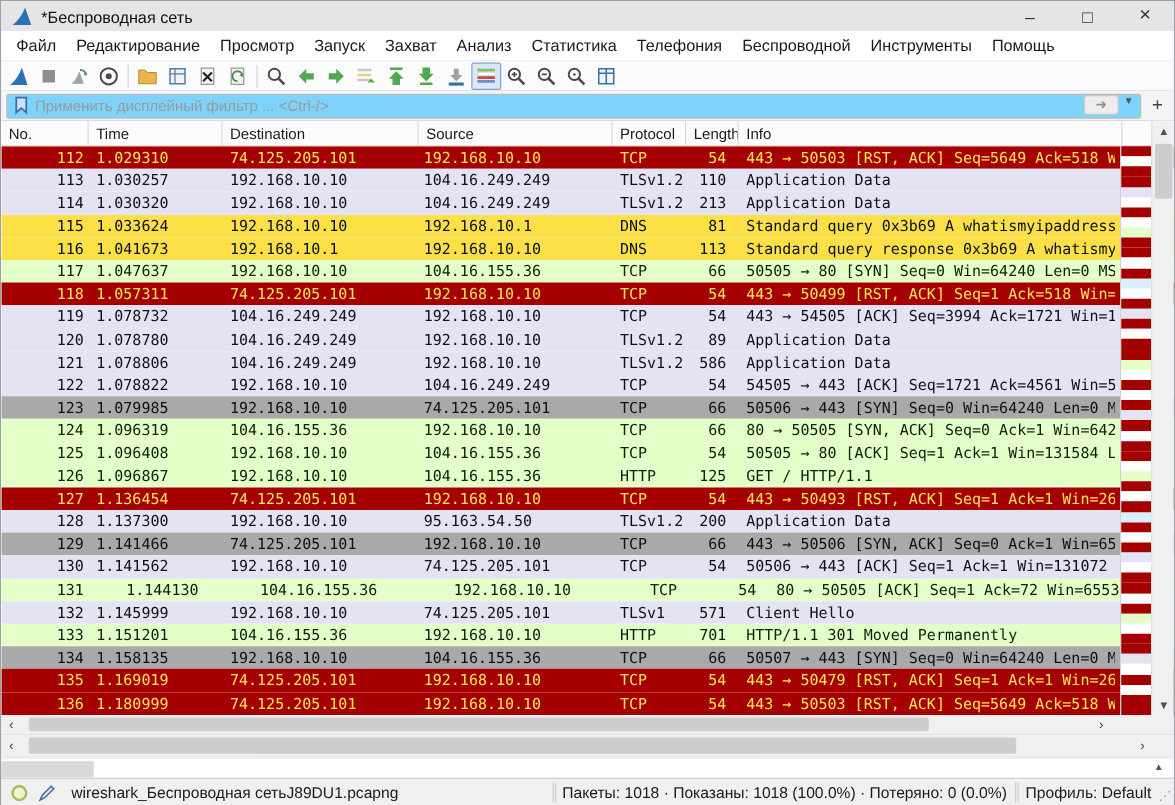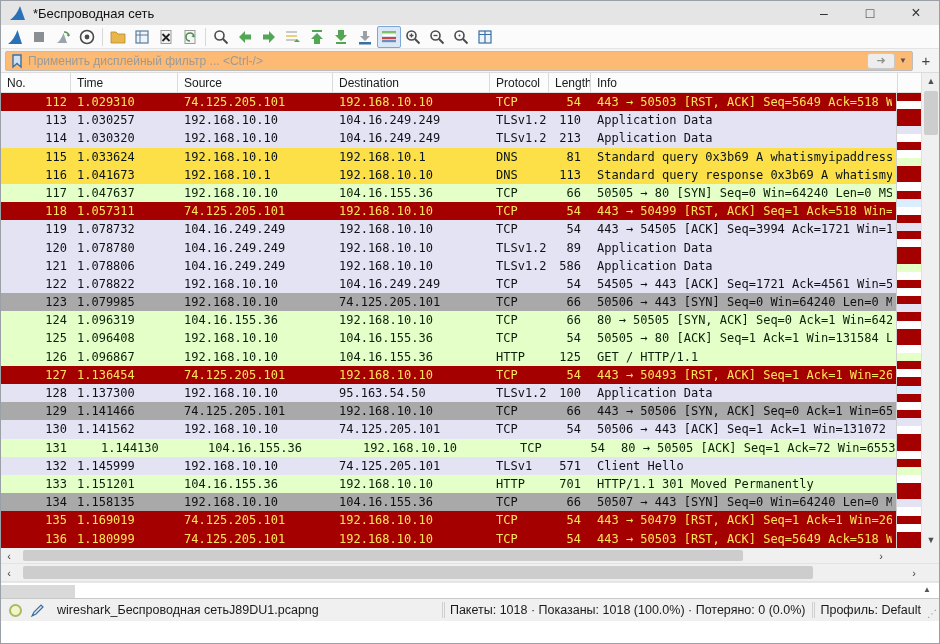--- a/index.html
+++ b/index.html
@@ -25,22 +25,22 @@
   .toolbar { height:24px; flex:0 0 24px; background:#fbfbfb; border-bottom:1px solid #e4e4e4;
              display:flex; align-items:center; padding-left:2px; }
   .tbtn { width:24px; height:22px; display:flex; align-items:center; justify-content:center; }
   .tbtn.pressed { background:#d9e7f7; border:1px solid #7ba7d7; border-radius:2px; }
   .tsep { width:1px; height:18px; background:#d8d8d8; margin:0 3px; }
   .tbtn svg { width:18px; height:18px; }
 
   
   .filterbar { height:24px; flex:0 0 24px; background:#f4f4f4; display:flex; align-items:center;
                padding:0 4px; border-bottom:1px solid #dcdcdc; }
-  .filterbox { flex:1; height:20px; background:#fdba74; border:1px solid #bdbdbd; border-radius:2px;
-               display:flex; align-items:center; }
+  .filterbox { flex:1; height:20px; background:#7dd3fc; border:1px solid #bdbdbd; border-radius:2px;
+               display:flex; }
   .filterbox .bookmark { width:16px; height:16px; margin:0 3px; flex:0 0 16px; }
   .filterbox input { flex:1; border:none; outline:none; font-size:12px; color:#222;
                      font-family:"Liberation Sans", sans-serif; background:transparent; }
   .filterbox input::placeholder { color:#9a9a9a; }
   .applybtn { width:28px; height:16px; border:1px solid #c9c9c9; border-radius:3px; background:#ededed;
               display:flex; align-items:center; justify-content:center; margin-right:2px;
               color:#8f8f8f; font-size:11px; }
   .caretbtn { width:12px; color:#555; font-size:8px; text-align:center; margin-right:3px; }
   .plusbtn { width:18px; text-align:center; font-size:15px; color:#444; margin-left:4px; }
 
@@ -102,20 +102,33 @@
     <svg class="appicon" viewBox="0 0 18 16">
       <path d="M1 15 C5 12 9 7 11 1 L16 15 Z" fill="#2b71b8"></path>
     </svg>
     <span class="title">*Беспроводная сеть</span>
     <span class="spacer"></span>
     <span class="wbtn">–</span>
     <span class="wbtn">□</span>
     <span class="wbtn" style="font-size:16px">×</span>
   </div>
 
+  <div class="menubar" id="menubar">
+      <span class="menuitem">Файл</span>
+      <span class="menuitem">Редактирование</span>
+      <span class="menuitem">Просмотр</span>
+      <span class="menuitem">Запуск</span>
+      <span class="menuitem">Захват</span>
+      <span class="menuitem">Анализ</span>
+      <span class="menuitem">Статистика</span>
+      <span class="menuitem">Телефония</span>
+      <span class="menuitem">Беспроводной</span>
+      <span class="menuitem">Инструменты</span>
+      <span class="menuitem">Помощь</span>
+    </div>
 
   <div class="toolbar" id="toolbar">
       <div class="tbtn">
         <svg viewBox="0 0 18 18">
           <path d="M2 16 C6 13 9.5 8 11.5 2 L16 16 Z" fill="#2b71b8"></path>
         </svg>
       </div>
       <div class="tbtn">
         <svg viewBox="0 0 18 18">
           <rect x="4" y="4" width="10" height="10" fill="#8a8f94"></rect>
@@ -248,22 +261,22 @@
       <span class="applybtn">➜</span>
       <span class="caretbtn">▼</span>
     </div>
     <span class="plusbtn">+</span>
   </div>
 
   <div class="packetarea">
     <div class="phead" id="phead">
         <div class="phcell" style="width: 70px; flex: 0 0 auto;">No.</div>
         <div class="phcell" style="width: 107px; flex: 0 0 auto;">Time</div>
+        <div class="phcell" style="width: 157px; flex: 0 0 auto;">Destination</div>
         <div class="phcell" style="width: 155px; flex: 0 0 auto;">Source</div>
-        <div class="phcell" style="width: 157px; flex: 0 0 auto;">Destination</div>
         <div class="phcell" style="width: 59px; flex: 0 0 auto;">Protocol</div>
         <div class="phcell" style="width: 42px; flex: 0 0 auto;">Length</div>
         <div class="phcell" style="width: 307px; flex: 0 0 auto;">Info</div>
       </div>
     <div class="rows" id="prows">
         <div class="prow c-bad">
           <div class="pcell" style="width: 70px; text-align: right; padding-right: 4px;">112</div>
           <div class="pcell" style="width: 107px; text-align: left; padding-left: 6px;">1.029310</div>
           <div class="pcell" style="width: 155px; text-align: left; padding-left: 6px;">74.125.205.101</div>
           <div class="pcell" style="width: 157px; text-align: left; padding-left: 6px;">192.168.10.10</div>
@@ -405,21 +418,21 @@
           <div class="pcell" style="width: 59px; text-align: left; padding-left: 6px;">TCP</div>
           <div class="pcell" style="width: 42px; text-align: right; padding-right: 10px;">54</div>
           <div class="pcell" style="width: 301px; text-align: left; padding-left: 6px;">443 → 50493 [RST, ACK] Seq=1 Ack=1 Win=26640 Len=0</div>
         </div>
         <div class="prow c-tcp">
           <div class="pcell" style="width: 70px; text-align: right; padding-right: 4px;">128</div>
           <div class="pcell" style="width: 107px; text-align: left; padding-left: 6px;">1.137300</div>
           <div class="pcell" style="width: 155px; text-align: left; padding-left: 6px;">192.168.10.10</div>
           <div class="pcell" style="width: 157px; text-align: left; padding-left: 6px;">95.163.54.50</div>
           <div class="pcell" style="width: 59px; text-align: left; padding-left: 6px;">TLSv1.2</div>
-          <div class="pcell" style="width: 42px; text-align: right; padding-right: 10px;">100</div>
+          <div class="pcell" style="width: 42px; text-align: right; padding-right: 10px;">200</div>
           <div class="pcell" style="width: 301px; text-align: left; padding-left: 6px;">Application Data</div>
         </div>
         <div class="prow c-syn">
           <div class="pcell" style="width: 70px; text-align: right; padding-right: 4px;">129</div>
           <div class="pcell" style="width: 107px; text-align: left; padding-left: 6px;">1.141466</div>
           <div class="pcell" style="width: 155px; text-align: left; padding-left: 6px;">74.125.205.101</div>
           <div class="pcell" style="width: 157px; text-align: left; padding-left: 6px;">192.168.10.10</div>
           <div class="pcell" style="width: 59px; text-align: left; padding-left: 6px;">TCP</div>
           <div class="pcell" style="width: 42px; text-align: right; padding-right: 10px;">66</div>
           <div class="pcell" style="width: 301px; text-align: left; padding-left: 6px;">443 → 50506 [SYN, ACK] Seq=0 Ack=1 Win=65535 Len=0</div>

